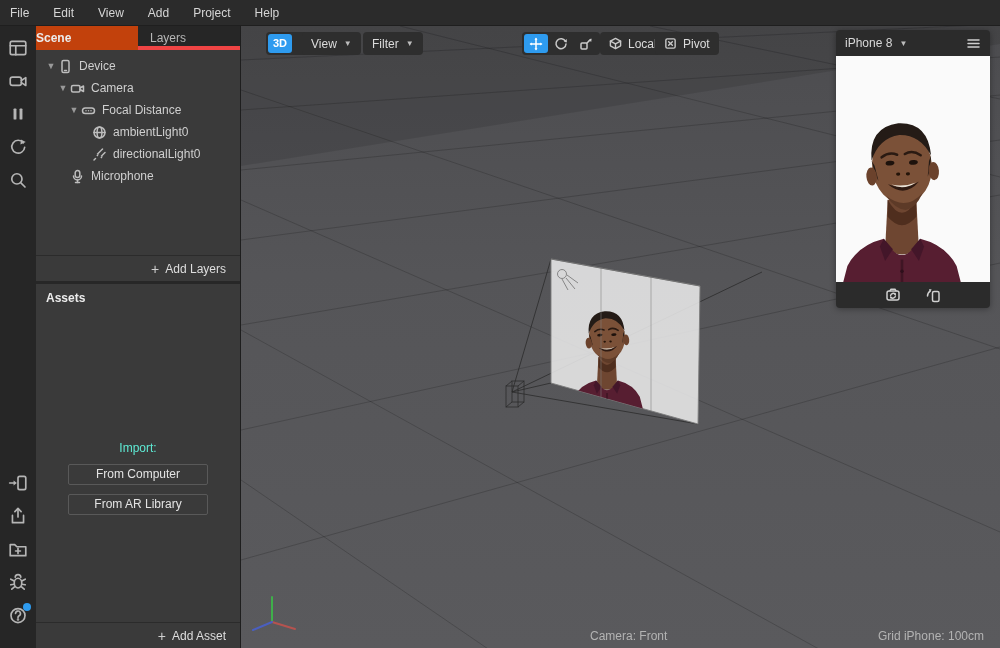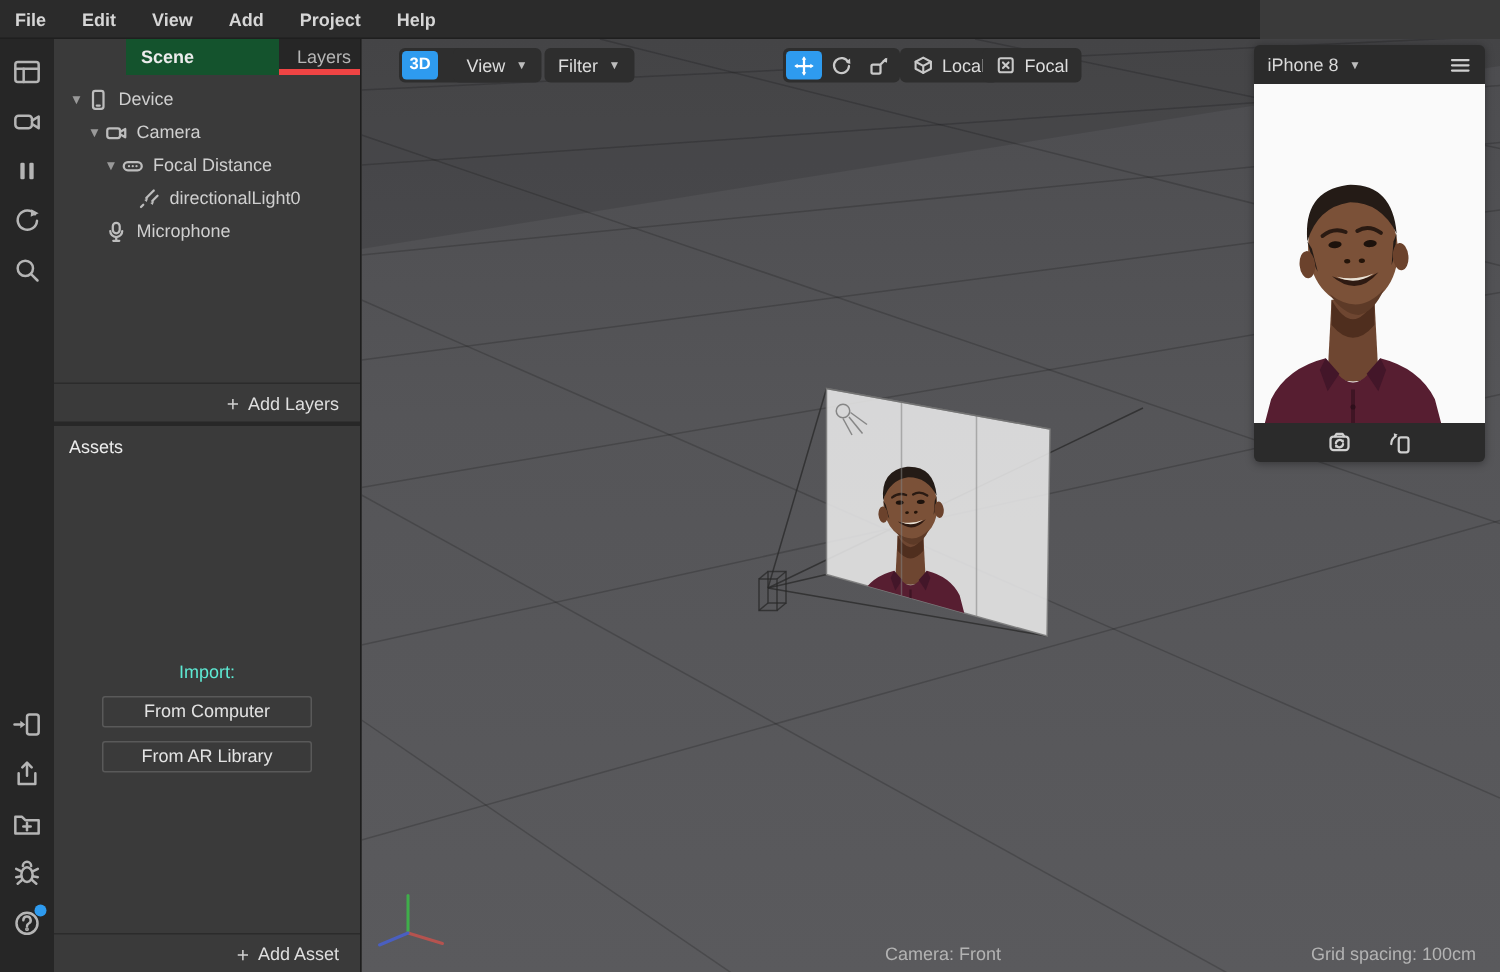--- a/index.html
+++ b/index.html
@@ -1,47 +1,47 @@
 <!DOCTYPE html>
 <html><head>
 <meta charset="utf-8">
 <style>
   * { box-sizing: border-box; margin: 0; padding: 0; }
   html,body { width:1000px; height:648px; overflow:hidden; }
   body { font-family:"Liberation Sans", sans-serif; background:#3a3a3a; position:relative; font-size:12px; -webkit-font-smoothing:antialiased; }
 
   
-  .menubar { position:absolute; top:0; left:0; width:840px; height:26px; background:#2b2b2b; display:flex; align-items:center; padding-left:10px; z-index:30; border-bottom:1px solid #1f1f1f;font-weight:bold; }
+  .menubar { position:absolute; top:0; left:0; width:1000px; height:26px; background:#2b2b2b; display:flex; align-items:center; padding-left:10px; z-index:30; border-bottom:1px solid #1f1f1f; }
   .menu-item { color:#d6d6d6; padding:0 12px; line-height:26px; cursor:default; }
   .menu-item:first-child { padding-left:0; }
 
   
   .iconstrip { position:absolute; top:26px; left:0; width:36px; height:622px; background:#262626; display:flex; flex-direction:column; align-items:center; padding:12px 0 10px 0; z-index:20; }
   .strip-icon { width:20px; height:20px; margin-bottom:13px; color:#b5b5b5; position:relative; }
   .strip-icon svg { width:20px; height:20px; display:block; }
   .strip-spacer { flex:1; }
   .badge-dot { position:absolute; top:-2px; right:-3px; width:8px; height:8px; border-radius:50%; }
 
   
   .left-panels { position:absolute; top:26px; left:36px; width:205px; height:622px; background:#3a3a3a; display:flex; flex-direction:column; border-right:1px solid #1e1e1e; z-index:20; }
   .panel-tabs { height:24px; display:flex; flex:none; }
-  .tab-scene { flex:0 0 102px; background:#14532d; color:#ececec; font-weight:bold; line-height:24px; padding-left:10px;margin-left:48px; }
+  .tab-scene { flex:0 0 102px; background:#c2410c; color:#ececec; font-weight:bold; line-height:24px; padding-left:0; }
   .tab-layers { flex:1; background:#262626; color:#b6b6b6; line-height:24px; padding-left:12px; border-bottom:4px solid #ef4444; }
   .scene-tree { height:205px; flex:none; padding-top:5px; overflow:hidden; }
   .tree-row { height:22px; display:flex; align-items:center; color:#cfcfcf; }
   .tree-caret { width:14px; flex:none; color:#999; font-size:9px; text-align:center; }
   .tree-icon { width:18px; flex:none; color:#bdbdbd; }
   .tree-icon svg { width:15px; height:15px; display:block; }
   .tree-label { padding-left:3px; white-space:nowrap; }
   .d0 { padding-left:8px; } .d1 { padding-left:20px; } .d2 { padding-left:31px; } .d3 { padding-left:56px; }
   .panel-action-row { height:26px; flex:none; border-top:1px solid #2b2b2b; display:flex; align-items:center; justify-content:flex-end; padding-right:14px; }
   .panel-action-btn { color:#dedede; display:flex; align-items:center; gap:6px; cursor:default; }
   .plus-glyph { font-size:14px; color:#cfcfcf; }
   .assets-panel { flex:1; display:flex; flex-direction:column; border-top:3px solid #272727; }
-  .assets-title { color:#ececec; font-weight:normal; padding:7px 0 0 10px; height:24px; flex:none; }
+  .assets-title { color:#ececec; font-weight:bold; padding:7px 0 0 10px; height:24px; flex:none; }
   .sp1 { flex:1.35; } .sp2 { flex:1; }
   .import-block { flex:none; }
   .import-label { text-align:center; color:#5eead4; margin-bottom:9px; }
   .import-btn { display:block; width:140px; height:21px; margin:0 auto 9px auto; background:transparent; border:1px solid #595959; border-radius:2px; color:#e3e3e3; font-size:12px; font-family:inherit; line-height:19px; text-align:center; }
 
   
   .viewport { position:absolute; top:26px; left:241px; width:759px; height:622px; background:linear-gradient(#4c4c4f 0%, #555558 40%, #5a5a5d 100%); overflow:hidden; }
   .scene-svg { position:absolute; top:0; left:0; }
 
   
@@ -237,20 +237,30 @@
             <line x1="5" y1="7.75" x2="5" y2="7.76"></line>
             <line x1="7.5" y1="7.75" x2="7.5" y2="7.76"></line>
             <line x1="10" y1="7.75" x2="10" y2="7.76"></line>
           </svg>
         </span>
       <span class="tree-label">Focal Distance</span>
     </div>
     <div class="tree-row d3">
       <span class="tree-icon">
           <svg class="lineicon" viewBox="0 0 15 15">
+            <circle cx="7.5" cy="7.5" r="5.5"></circle>
+            <ellipse cx="7.5" cy="7.5" rx="2.4" ry="5.5"></ellipse>
+            <line x1="2" y1="7.5" x2="13" y2="7.5"></line>
+          </svg>
+        </span>
+      <span class="tree-label">ambientLight0</span>
+    </div>
+    <div class="tree-row d3">
+      <span class="tree-icon">
+          <svg class="lineicon" viewBox="0 0 15 15">
             <line x1="10.5" y1="2" x2="5.5" y2="7"></line>
             <polygon points="4.2,8.4 6.8,7 5.8,9.6" fill="currentColor" stroke="none"></polygon>
             <line x1="13" y1="5.5" x2="9.5" y2="9"></line>
             <polygon points="8.2,10.4 10.8,9 9.8,11.6" fill="currentColor" stroke="none"></polygon>
             <line x1="3.5" y1="11.5" x2="2" y2="13"></line>
           </svg>
         </span>
       <span class="tree-label">directionalLight0</span>
     </div>
     <div class="tree-row d1">
@@ -403,26 +413,26 @@
           <line x1="7" y1="7.5" x2="7" y2="12.5"></line>
         </svg>
       <span>Local</span>
     </div>
     <div class="tb icon-text-btn pivot-btn">
       <svg class="lineicon" viewBox="0 0 14 14">
           <rect x="2" y="2" width="10" height="10" rx="1.5"></rect>
           <line x1="5" y1="5" x2="9" y2="9"></line>
           <line x1="9" y1="5" x2="5" y2="9"></line>
         </svg>
-      <span>Focal</span>
+      <span>Pivot</span>
     </div>
   </div>
 
   <div class="status status-camera">Camera: Front</div>
-  <div class="status status-grid">Grid spacing: 100cm</div>
+  <div class="status status-grid">Grid iPhone: 100cm</div>
 
   <div class="simulator">
     <div class="sim-header">
       <span class="sim-device">
         <span>iPhone 8</span>
         <span class="chev">▼</span>
       </span>
       <span class="sim-menu">
         <svg class="lineicon" viewBox="0 0 15 15">
             <line x1="2" y1="4" x2="13" y2="4"></line>

